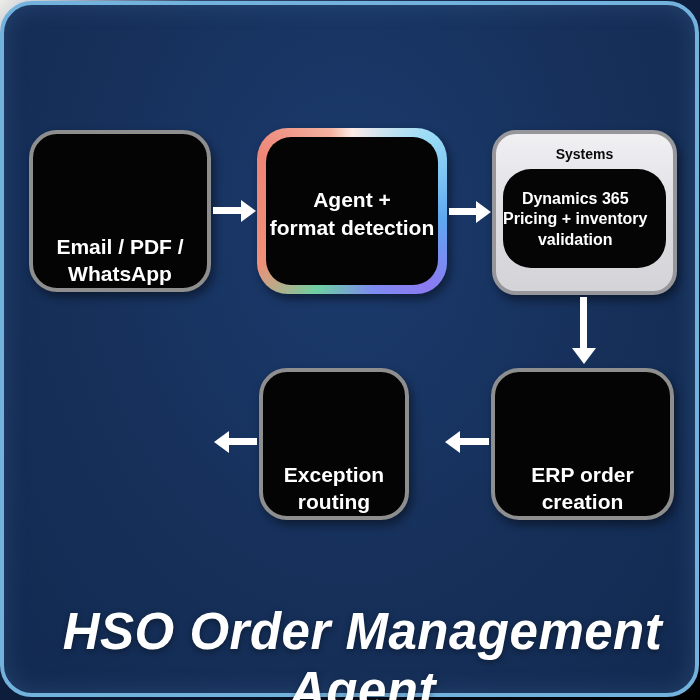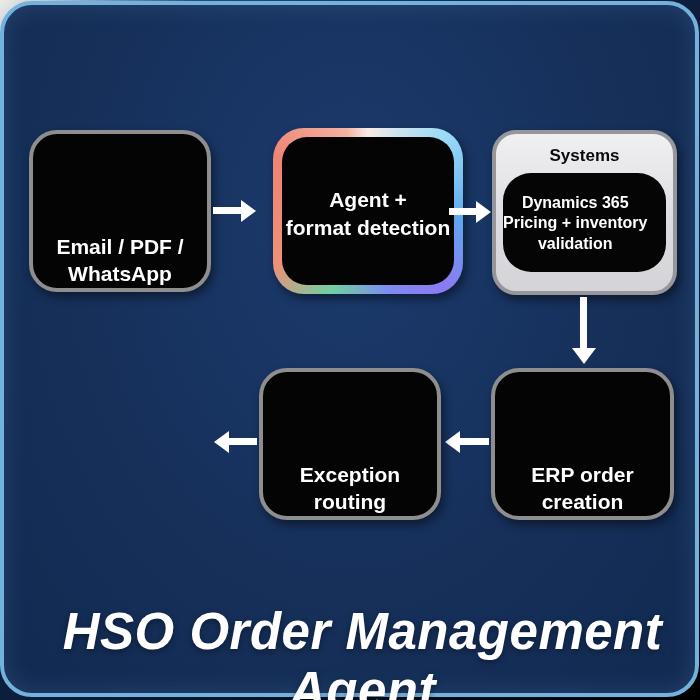--- a/index.html
+++ b/index.html
@@ -36,28 +36,28 @@
     font-weight: bold;
     font-size: 21px;
     line-height: 1.32;
     text-align: center;
     white-space: pre-line;
     padding-top: 6px;
   }
 
   
   .n-email     { left: 25px;  top: 125px; width: 182px; height: 162px; }
-  .n-exception { left: 255px; top: 363px; width: 182px; height: 152px; }
+  .n-exception { left: 255px; top: 363px; width: 150px; height: 152px; }
   .n-erp       { left: 487px; top: 363px; width: 183px; height: 152px; }
   .n-human     { left: 25px;  top: 363px; width: 182px; height: 156px; }
 
   
   .agent-wrap {
     position: absolute;
-    left: 269px; top: 123px; width: 190px; height: 166px;
+    left: 253px; top: 123px; width: 190px; height: 166px;
     border-radius: 31px;
     padding: 9px;
     background: conic-gradient(from 0deg,
       #fbeae6 0deg, #9bdcf6 45deg, #5ea8f0 95deg, #8b7af2 135deg,
       #7e8cf0 165deg, #6fd0a2 205deg, #ef9077 240deg, #ee8576 300deg,
       #f4b3a2 345deg, #fbeae6 360deg);
     box-shadow: 3px 5px 10px rgba(0,0,0,0.45);
   }
   .agent-inner {
     width: 100%; height: 100%;
@@ -72,21 +72,21 @@
     left: 488px; top: 125px; width: 185px; height: 165px;
     background: linear-gradient(180deg, #f0f0f3 0%, #dddde1 55%, #d3d3d8 100%);
     border: 4px solid #97979b;
     border-radius: 24px;
     box-shadow: 3px 5px 10px rgba(0,0,0,0.45);
     display: flex; flex-direction: column; align-items: center;
   }
   .systems-title {
     color: #0a0a0a;
     font-weight: bold;
-    font-size: 17px;
+    font-size: 14px;
     margin-top: 12px;
   }
   .systems-pill {
     margin-top: 7px;
     width: 163px; height: 99px;
     background: #050505;
     border-radius: 28px;
     display: flex; align-items: center; justify-content: flex-start;
   }
   .systems-pill .node-label { font-size: 16px; line-height: 1.28; padding-top: 2px; }

